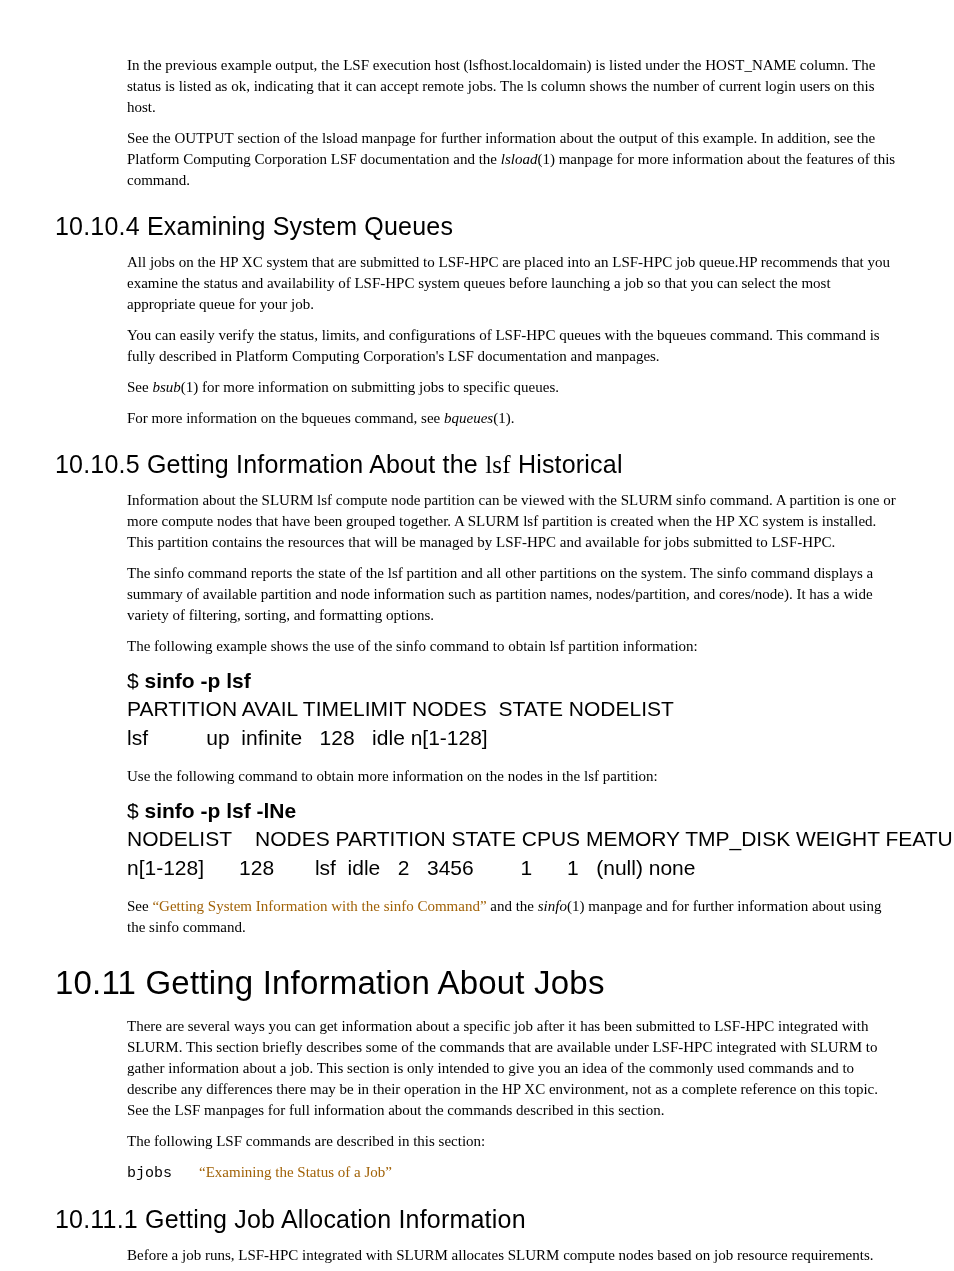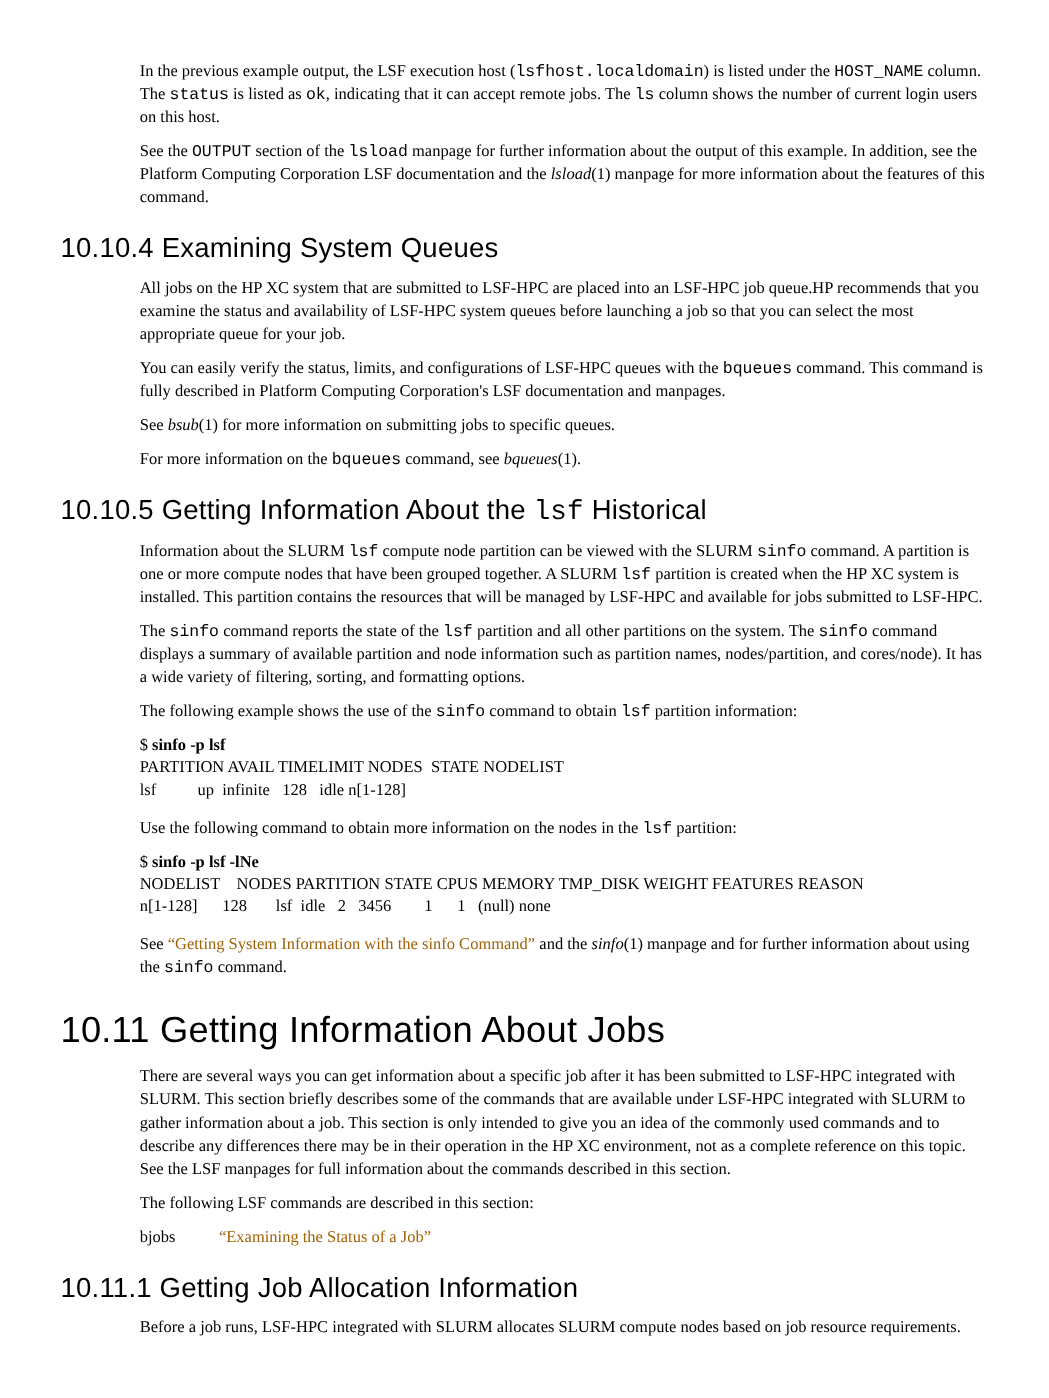--- a/index.html
+++ b/index.html
@@ -8,48 +8,48 @@
     line-height: 1.4;
     color: #000;
     background: #fff;
     margin: 0;
     padding: 55px 55px 20px 55px;
     width: 954px;
     box-sizing: border-box;
   }
   .indent { margin-left: 72px; }
   p { margin: 0 0 10px 0; }
-  .mono { font-family: Liberation Mono, monospace; }
+  .mono { font-family: Liberation Serif, serif; }
   .italic { font-style: italic; }
   h2.section {
     font-family: Arial, Helvetica, sans-serif;
     font-weight: 300;
     font-size: 25px;
     margin: 18px 0 8px 0;
     letter-spacing: 0.2px;
   }
   h1.bigsection {
     font-family: Arial, Helvetica, sans-serif;
     font-weight: 300;
     font-size: 33px;
     margin: 22px 0 10px 0;
     letter-spacing: 0.2px;
   }
   pre {
-    font-family: Liberation Serif, serif;
-    font-size: 15px;
+    font-family: Liberation Sans, sans-serif;
+    font-size: 21px;
     margin: 8px 0 14px 0;
     line-height: 1.35;
     white-space: pre;
   }
   pre .cmd { font-weight: bold; }
   a.link { color: #a16207; text-decoration: none; }
   .cmdtable { margin: 4px 0 10px 0; }
   .cmdtable div { margin-bottom: 2px; }
-  .cmdtable .cmdname { display:inline-block; width: 72px; font-family:Liberation Serif, serif;}
+  .cmdtable .cmdname { display:inline-block; width: 72px; font-family:Liberation Mono, monospace;}
 </style>
 </head>
 <body>
 
 <div class="indent">
   <p><span>In the previous example output, the LSF execution host (</span><span class="mono">lsfhost.localdomain</span><span>) is listed under the </span><span class="mono">HOST_NAME</span><span> column. The </span><span class="mono">status</span><span> is listed as </span><span class="mono">ok</span><span>, indicating that it can accept remote jobs. The </span><span class="mono">ls</span><span> column shows the number of current login users on this host.</span></p>
 
   <p><span>See the </span><span class="mono">OUTPUT</span><span> section of the </span><span class="mono">lsload</span><span> manpage for further information about the output of this example. In addition, see the Platform Computing Corporation LSF documentation and the </span><span class="italic">lsload</span><span>(1) manpage for more information about the features of this command.</span></p>
 
 </div>

